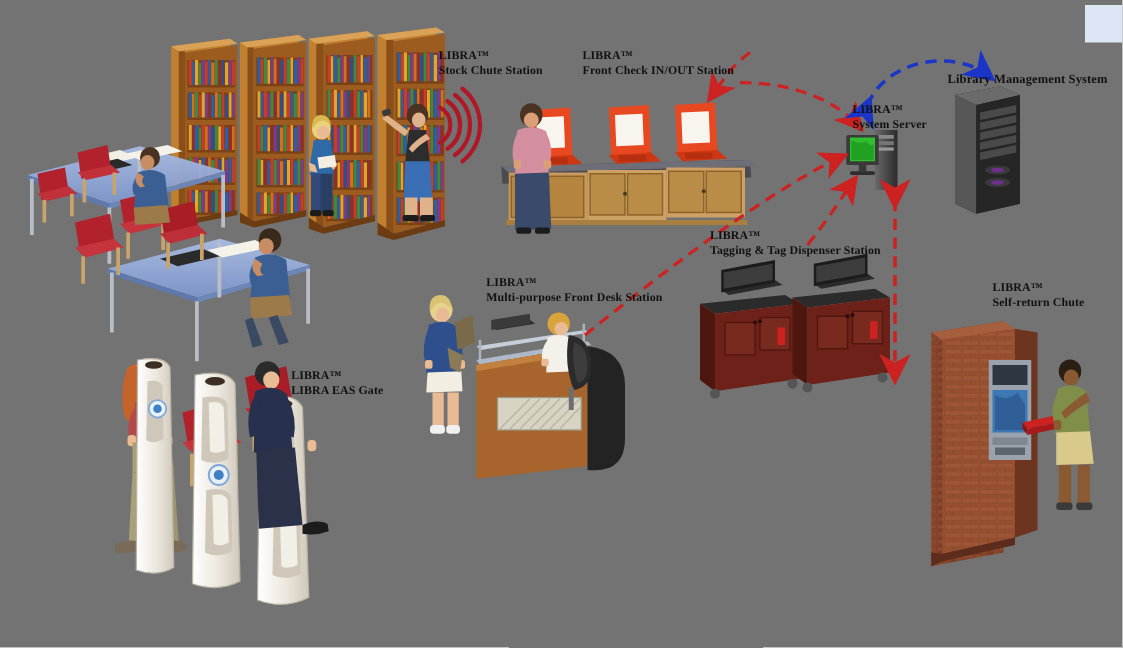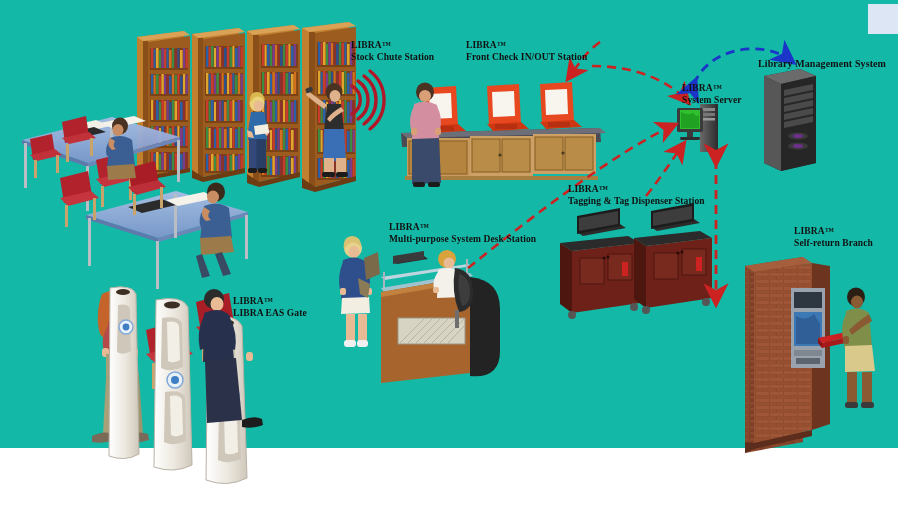--- a/index.html
+++ b/index.html
@@ -1,19 +1,19 @@
 <!DOCTYPE html>
 <html><head>
 <meta charset="utf-8">
 <title>LIBRA RFID Library System Diagram</title>
 <style>
   html,body{margin:0;padding:0;background:#ffffff;}
   body{width:898px;height:518px;position:relative;overflow:hidden;
        font-family:"Liberation Serif", serif;}
-  #stage{position:absolute;left:0;top:0;width:898px;height:448px;background:#14b8a6;}
+  #stage{position:absolute;left:0;top:0;width:898px;height:518px;background:#737373;}
 
   .lbl{position:absolute;color:#111;font-family:"Liberation Serif",serif;
        font-size:9.5px;line-height:11.5px;font-weight:700;letter-spacing:.1px;
        white-space:nowrap;}
   .lbl .l1{display:block;}
   .lbl .l2{display:block;}
   .lbl.big{font-size:10px;text-align:right;}
 
   svg.layer{position:absolute;left:0;top:0;width:898px;height:518px;overflow:visible;}
   .nofill{fill:none;}
@@ -846,26 +846,26 @@
     <span class="l1">Library Management System</span>
   </div>
 
   <div class="lbl" style="left:568px; top:184px;">
     <span class="l1">LIBRA™</span>
     <span class="l2">Tagging &amp; Tag Dispenser Station</span>
   </div>
 
   <div class="lbl" style="left:389px; top:222px;">
     <span class="l1">LIBRA™</span>
-    <span class="l2">Multi-purpose System Desk Station</span>
+    <span class="l2">Multi-purpose Front Desk Station</span>
   </div>
 
   <div class="lbl" style="left:794px; top:226px;">
     <span class="l1">LIBRA™</span>
-    <span class="l2">Self-return Branch</span>
+    <span class="l2">Self-return Chute</span>
   </div>
 
   <div class="lbl" style="left:233px; top:296px;">
     <span class="l1">LIBRA™</span>
     <span class="l2">LIBRA EAS Gate</span>
   </div>
 
 </div>
 
 </body></html>

